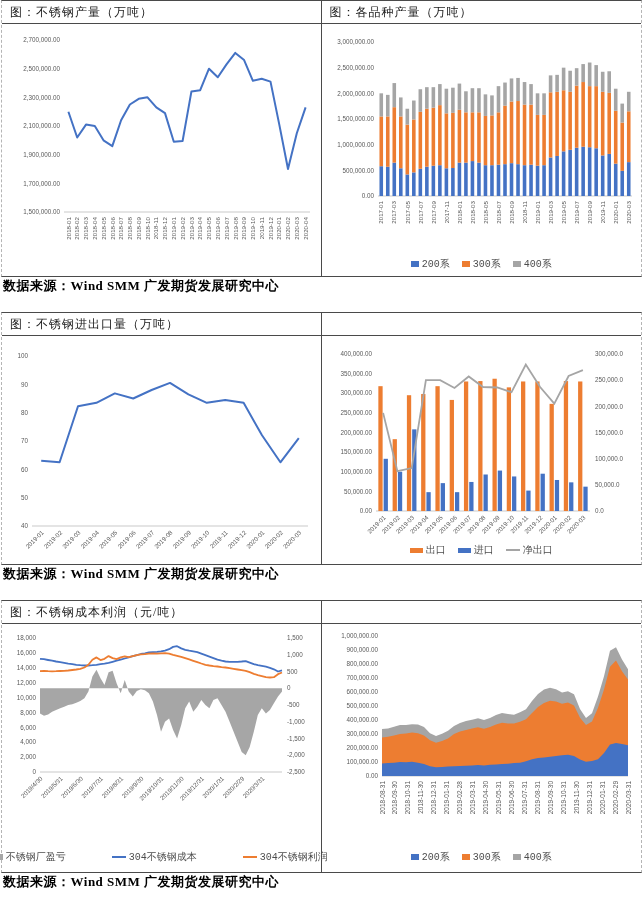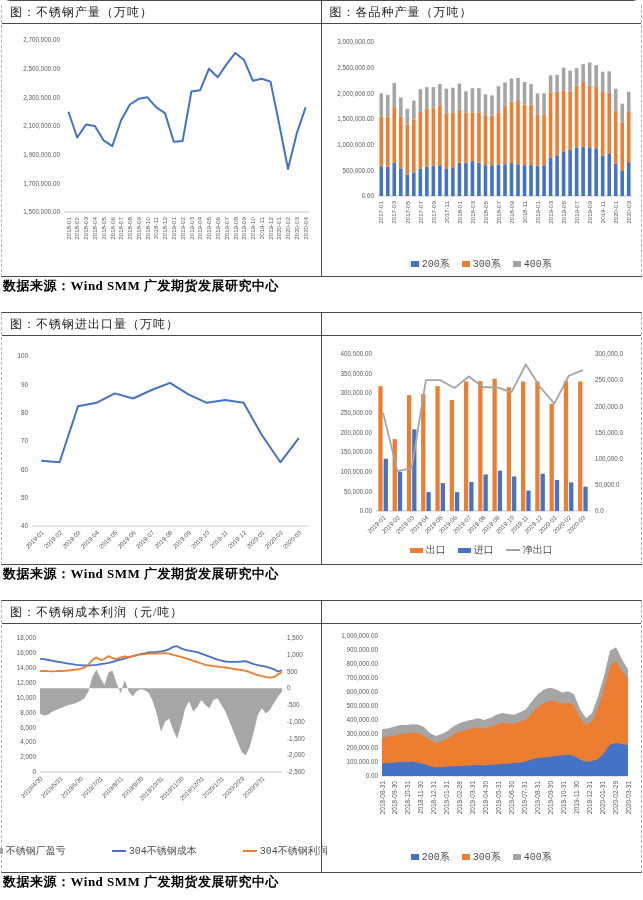--- a/index.html
+++ b/index.html
@@ -1,17 +1,17 @@
 <!DOCTYPE html>
 <html><head>
 <meta charset="utf-8">
 <style>
   html,body{margin:0;padding:0;background:#ffffff;}
   .page{position:relative;width:643px;height:900px;background:#fff;overflow:hidden;
-        font-family:"Liberation Sans",sans-serif;border-radius:11px;}
+        font-family:"Liberation Sans",sans-serif;}
   .block{margin:0 1px;}
   .panel{border-top:1px solid #4a4a4a;border-bottom:1px solid #4a4a4a;
          border-left:1px dashed #b5b5b5;border-right:1px dashed #b5b5b5;}
   .title-row{display:flex;border-bottom:1px solid #4a4a4a;}
   .title-cell{width:50%;box-sizing:border-box;padding:3px 8px 2px 8px;
               font-family:"Liberation Serif",serif;font-size:12px;color:#1a1a1a;
               letter-spacing:1px;white-space:nowrap;overflow:hidden;}
   .title-cell:first-child{border-right:1px solid #4a4a4a;}
   .cells{display:flex;}
   .cell{width:50%;box-sizing:border-box;position:relative;}
@@ -411,21 +411,21 @@
                 <text x="101.5" y="155" text-anchor="end" font-size="6.2" fill="#595959" transform="rotate(-45 101.5 155)">2019/7/31</text>
                 <text x="121.66666666666667" y="155" text-anchor="end" font-size="6.2" fill="#595959" transform="rotate(-45 121.66666666666667 155)">2019/8/31</text>
                 <text x="141.83333333333331" y="155" text-anchor="end" font-size="6.2" fill="#595959" transform="rotate(-45 141.83333333333331 155)">2019/9/30</text>
                 <text x="162" y="155" text-anchor="end" font-size="6.2" fill="#595959" transform="rotate(-45 162 155)">2019/10/31</text>
                 <text x="182.16666666666666" y="155" text-anchor="end" font-size="6.2" fill="#595959" transform="rotate(-45 182.16666666666666 155)">2019/11/30</text>
                 <text x="202.33333333333334" y="155" text-anchor="end" font-size="6.2" fill="#595959" transform="rotate(-45 202.33333333333334 155)">2019/12/31</text>
                 <text x="222.5" y="155" text-anchor="end" font-size="6.2" fill="#595959" transform="rotate(-45 222.5 155)">2020/1/31</text>
                 <text x="242.66666666666666" y="155" text-anchor="end" font-size="6.2" fill="#595959" transform="rotate(-45 242.66666666666666 155)">2020/2/29</text>
                 <text x="262.83333333333337" y="155" text-anchor="end" font-size="6.2" fill="#595959" transform="rotate(-45 262.83333333333337 155)">2020/3/31</text>
               </svg>
-              <div class="legend" style="top: 220px; gap: 46px;">
+              <div class="legend" style="top: 226px; gap: 46px;">
                 <span class="item">
                   <span class="sw-box" style="background: rgb(166, 166, 166);"></span>
                   <span>不锈钢厂盈亏</span>
                 </span>
                 <span class="item">
                   <span class="sw-line" style="background: rgb(68, 114, 196);"></span>
                   <span>304不锈钢成本</span>
                 </span>
                 <span class="item">
                   <span class="sw-line" style="background: rgb(237, 125, 49);"></span>

